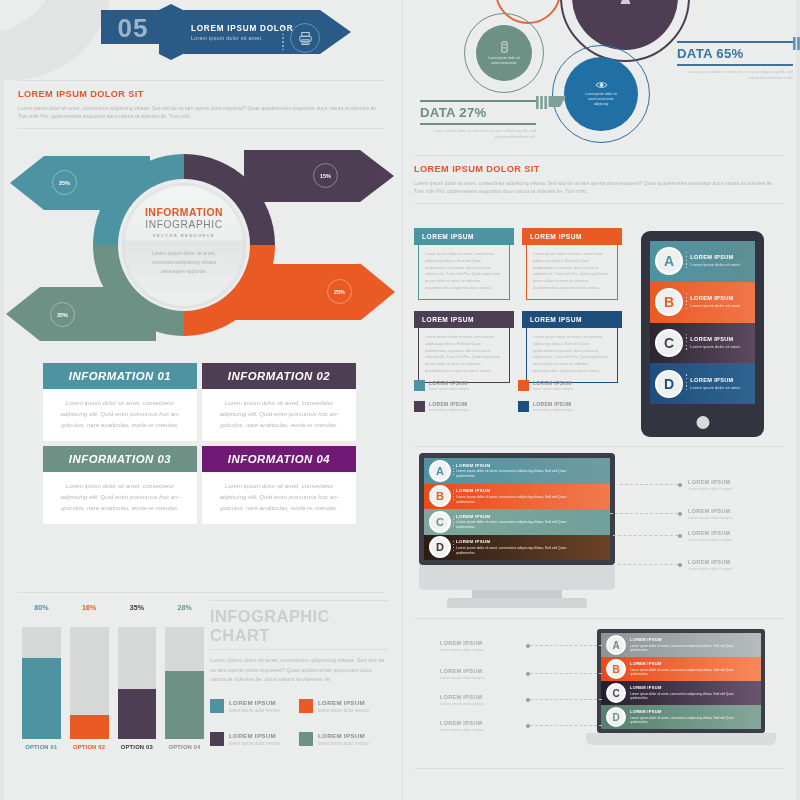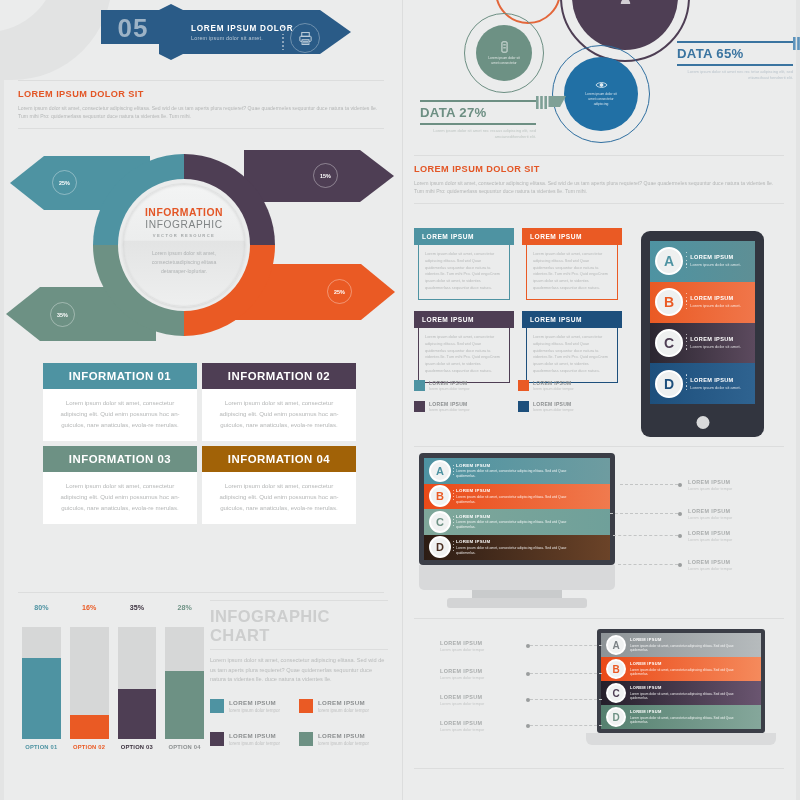--- a/index.html
+++ b/index.html
@@ -117,21 +117,21 @@
   .ring-glass .ci-2 { color: #7f8384; font-size: 10.2px; letter-spacing: .6px; margin-top: 1px; }
   .ring-glass .ci-3 { color: #a3a7a8; font-size: 4.1px; letter-spacing: 1.4px; margin-top: 3px; font-weight: bold; }
   .ring-glass .ci-4 {
     color: #b0b3b4; font-size: 5.2px; line-height: 1.75; text-align: center;
     margin-top: 11px; width: 82px;
   }
 
   
   .cards { position: absolute; left: 43px; top: 363px; width: 313px; }
   .card-row { display: flex; gap: 5px; margin-bottom: 5px; }
-  .card { width: 186px; background: #fff; }
+  .card { width: 186px; background: #fff; font-style: italic; }
   .card .ch {
     height: 26px; display: flex; align-items: center; justify-content: center;
     color: #fff; font-size: 11.4px; font-weight: bold; letter-spacing: .5px;
   }
   .card .cb {
     color: #b5b7b7; font-size: 6.1px; line-height: 1.82; text-align: center;
     padding: 8px 14px 11px;
   }
 
   
@@ -381,21 +381,21 @@
           <div class="ch" style="background:#4e3e54">INFORMATION 02</div>
           <div class="cb">Lorem ipsum dolor sit amet, consectetur adipiscing elit. Quid enim possumus hoc an-guiculos, nare anaticulas, evola-re merulas.</div>
         </div>
       </div>
       <div class="card-row">
         <div class="card">
           <div class="ch" style="background:#6d9184">INFORMATION 03</div>
           <div class="cb">Lorem ipsum dolor sit amet, consectetur adipiscing elit. Quid enim possumus hoc an-guiculos, nare anaticulas, evola-re merulas.</div>
         </div>
         <div class="card">
-          <div class="ch" style="background:#a16207">INFORMATION 04</div>
+          <div class="ch" style="background:#701a75">INFORMATION 04</div>
           <div class="cb">Lorem ipsum dolor sit amet, consectetur adipiscing elit. Quid enim possumus hoc an-guiculos, nare anaticulas, evola-re merulas.</div>
         </div>
       </div>
     </div>
 
     <div class="divider-h" style="left:18px; top:592px; width:366px;"></div>
 
     <div class="chart">
       <div class="pcts">
         <div style="color:#4e93a2">80%</div>

